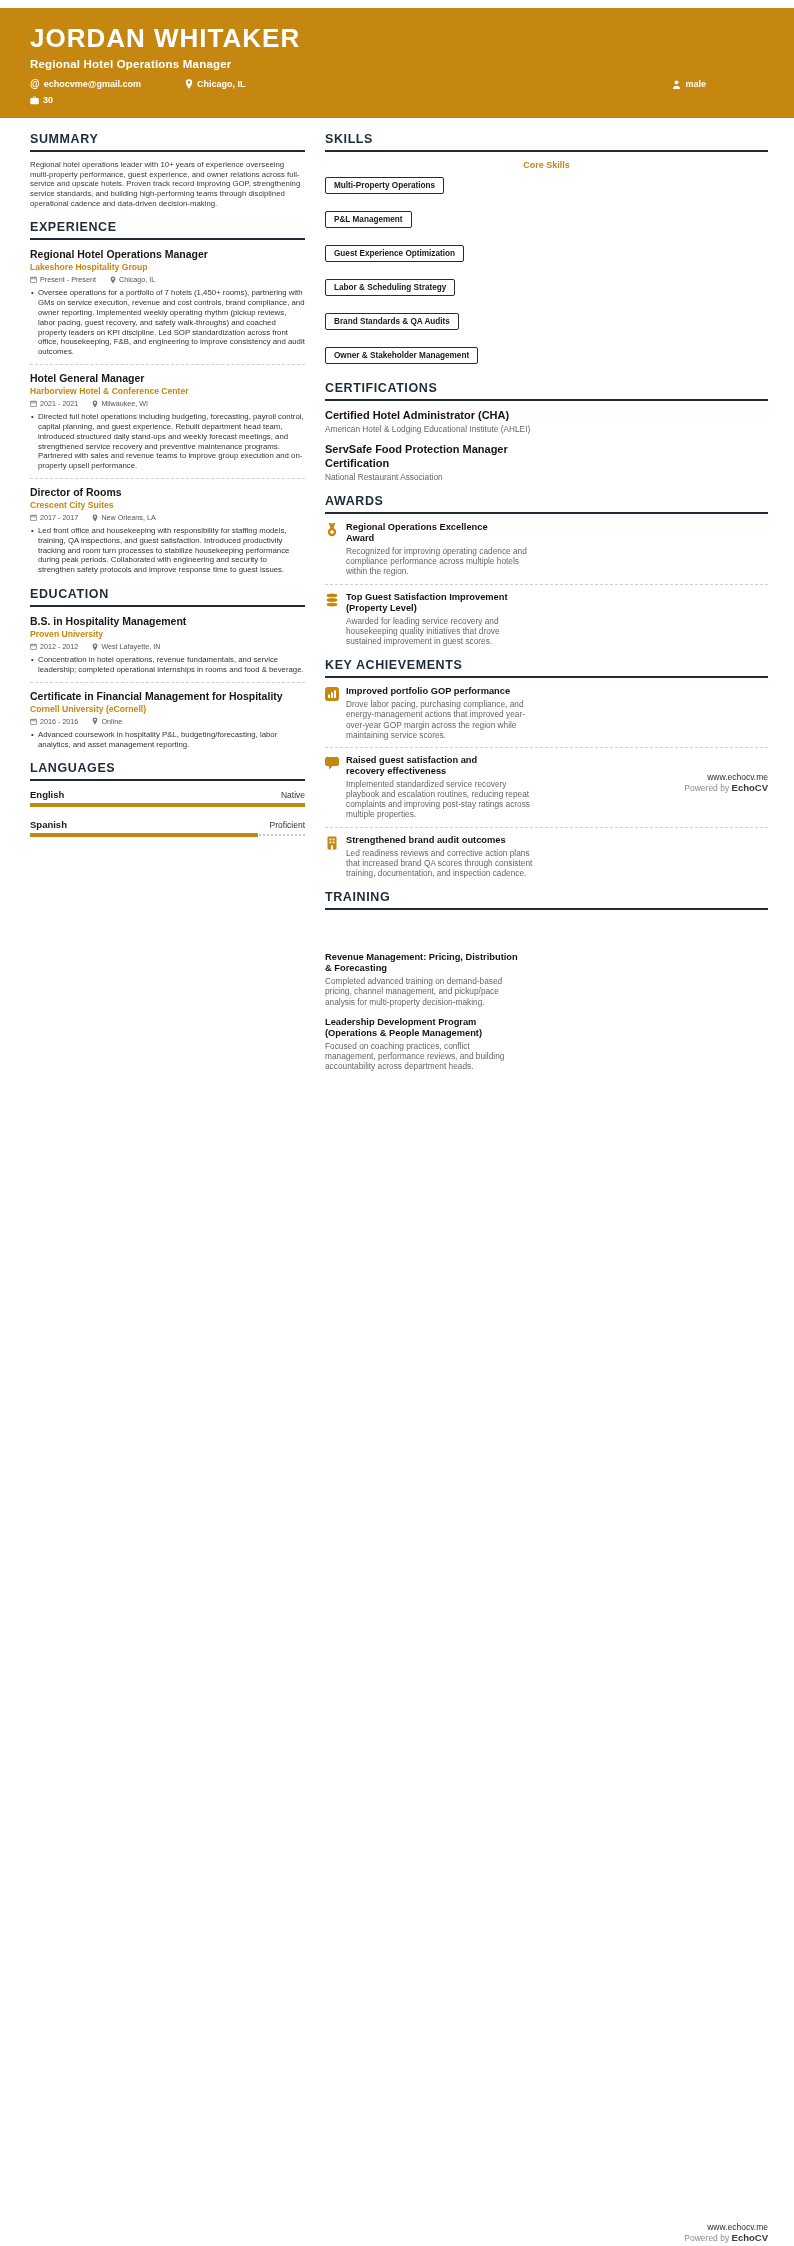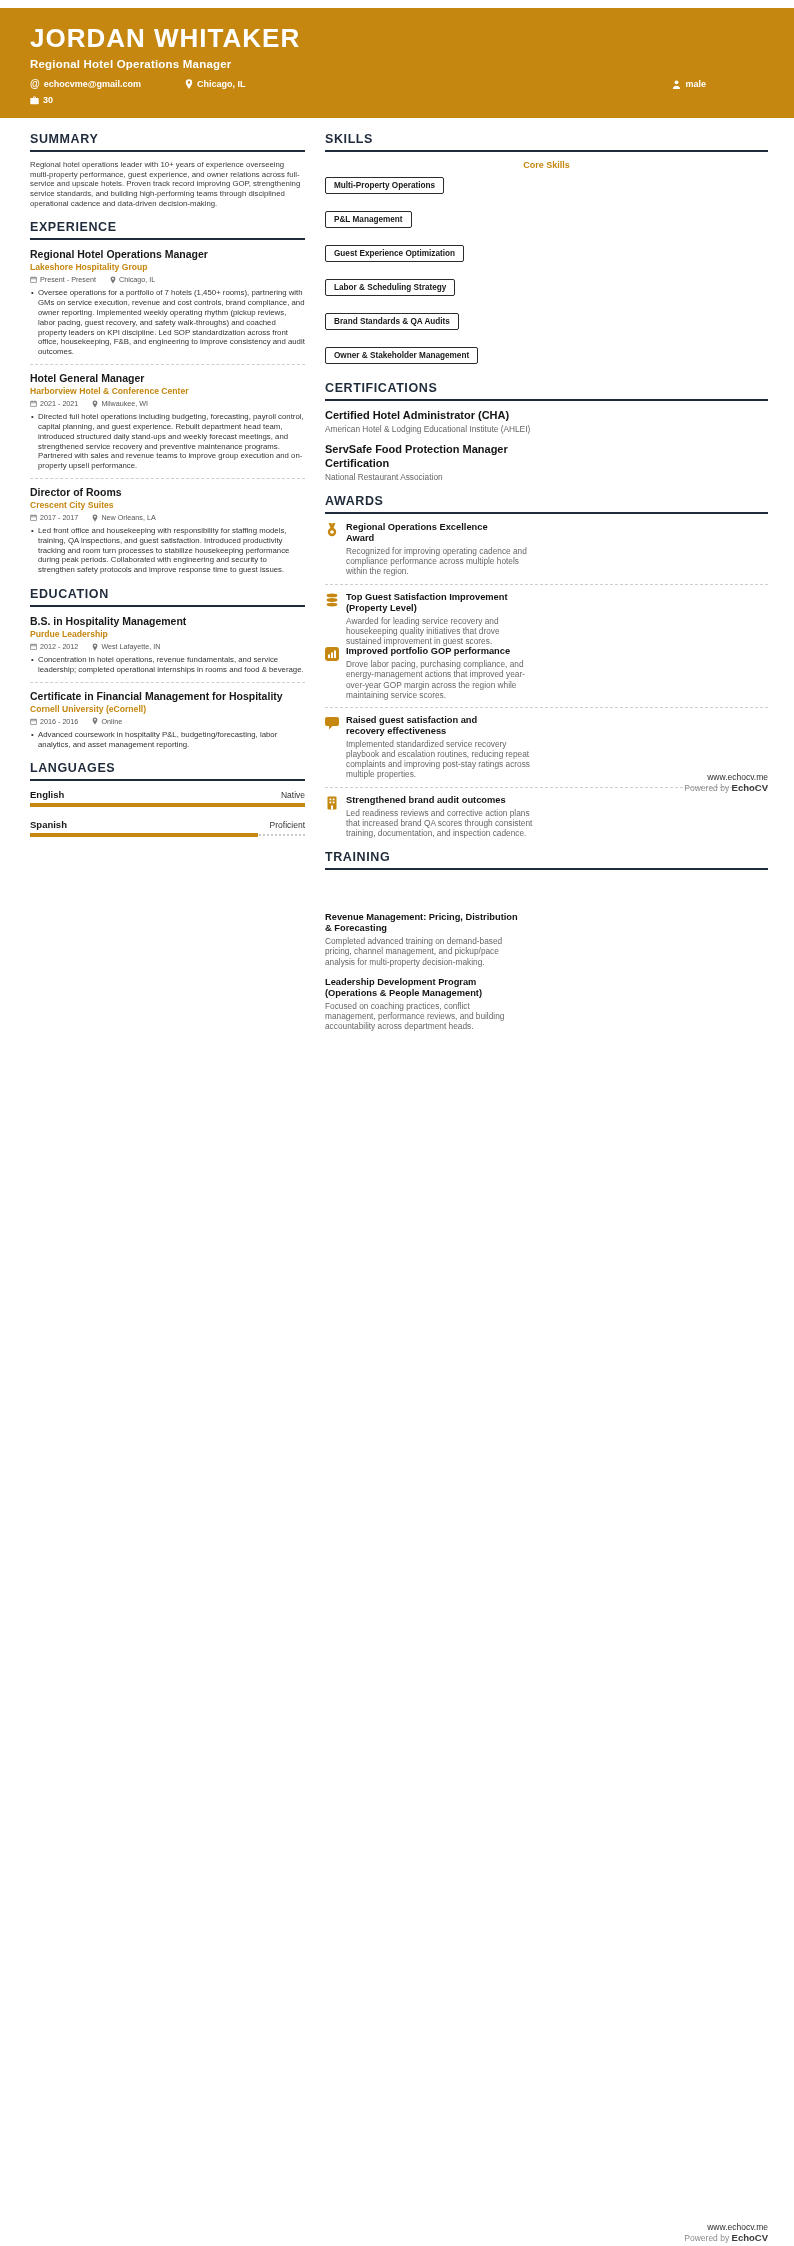--- a/index.html
+++ b/index.html
@@ -239,21 +239,21 @@
             <li>Led front office and housekeeping with responsibility for staffing models, training, QA inspections, and guest satisfaction. Introduced productivity tracking and room turn processes to stabilize housekeeping performance during peak periods. Collaborated with engineering and security to strengthen safety protocols and improve response time to guest issues.</li>
           </ul>
         </article>
       </section>
 
       <section>
         <h2>EDUCATION</h2>
 
         <article class="job">
           <h3>B.S. in Hospitality Management</h3>
-          <div class="company">Purdue Leadership</div>
+          <div class="company">Proven University</div>
           <div class="meta">
             <span class="meta-item">
               <span>
                   <svg width="7" height="7" viewBox="0 0 10 10">
                     <g fill="none" stroke="#777" stroke-width="1">
                       <rect x="1" y="2" width="8" height="7"></rect>
                       <line x1="3" y1="0.5" x2="3" y2="3"></line>
                       <line x1="7" y1="0.5" x2="7" y2="3"></line>
                       <line x1="1" y1="4" x2="9" y2="4"></line>
                     </g>
@@ -388,20 +388,21 @@
               </svg>
           </span>
           <span class="atext">
             <div class="atitle">Top Guest Satisfaction Improvement (Property Level)</div>
             <div class="adesc">Awarded for leading service recovery and housekeeping quality initiatives that drove sustained improvement in guest scores.</div>
           </span>
         </div>
       </section>
 
       <section>
+        <h2>KEY ACHIEVEMENTS</h2>
 
         <div class="aitem">
           <span class="aicon">
             <svg width="14" height="14" viewBox="0 0 14 14">
                 <rect width="14" height="14" rx="3" fill="var(--accent)"></rect>
                 <rect x="3" y="7.5" width="2" height="3.5" fill="#fff"></rect>
                 <rect x="6" y="5.5" width="2" height="5.5" fill="#fff"></rect>
                 <rect x="9" y="3.5" width="2" height="7.5" fill="#fff"></rect>
               </svg>
           </span>

